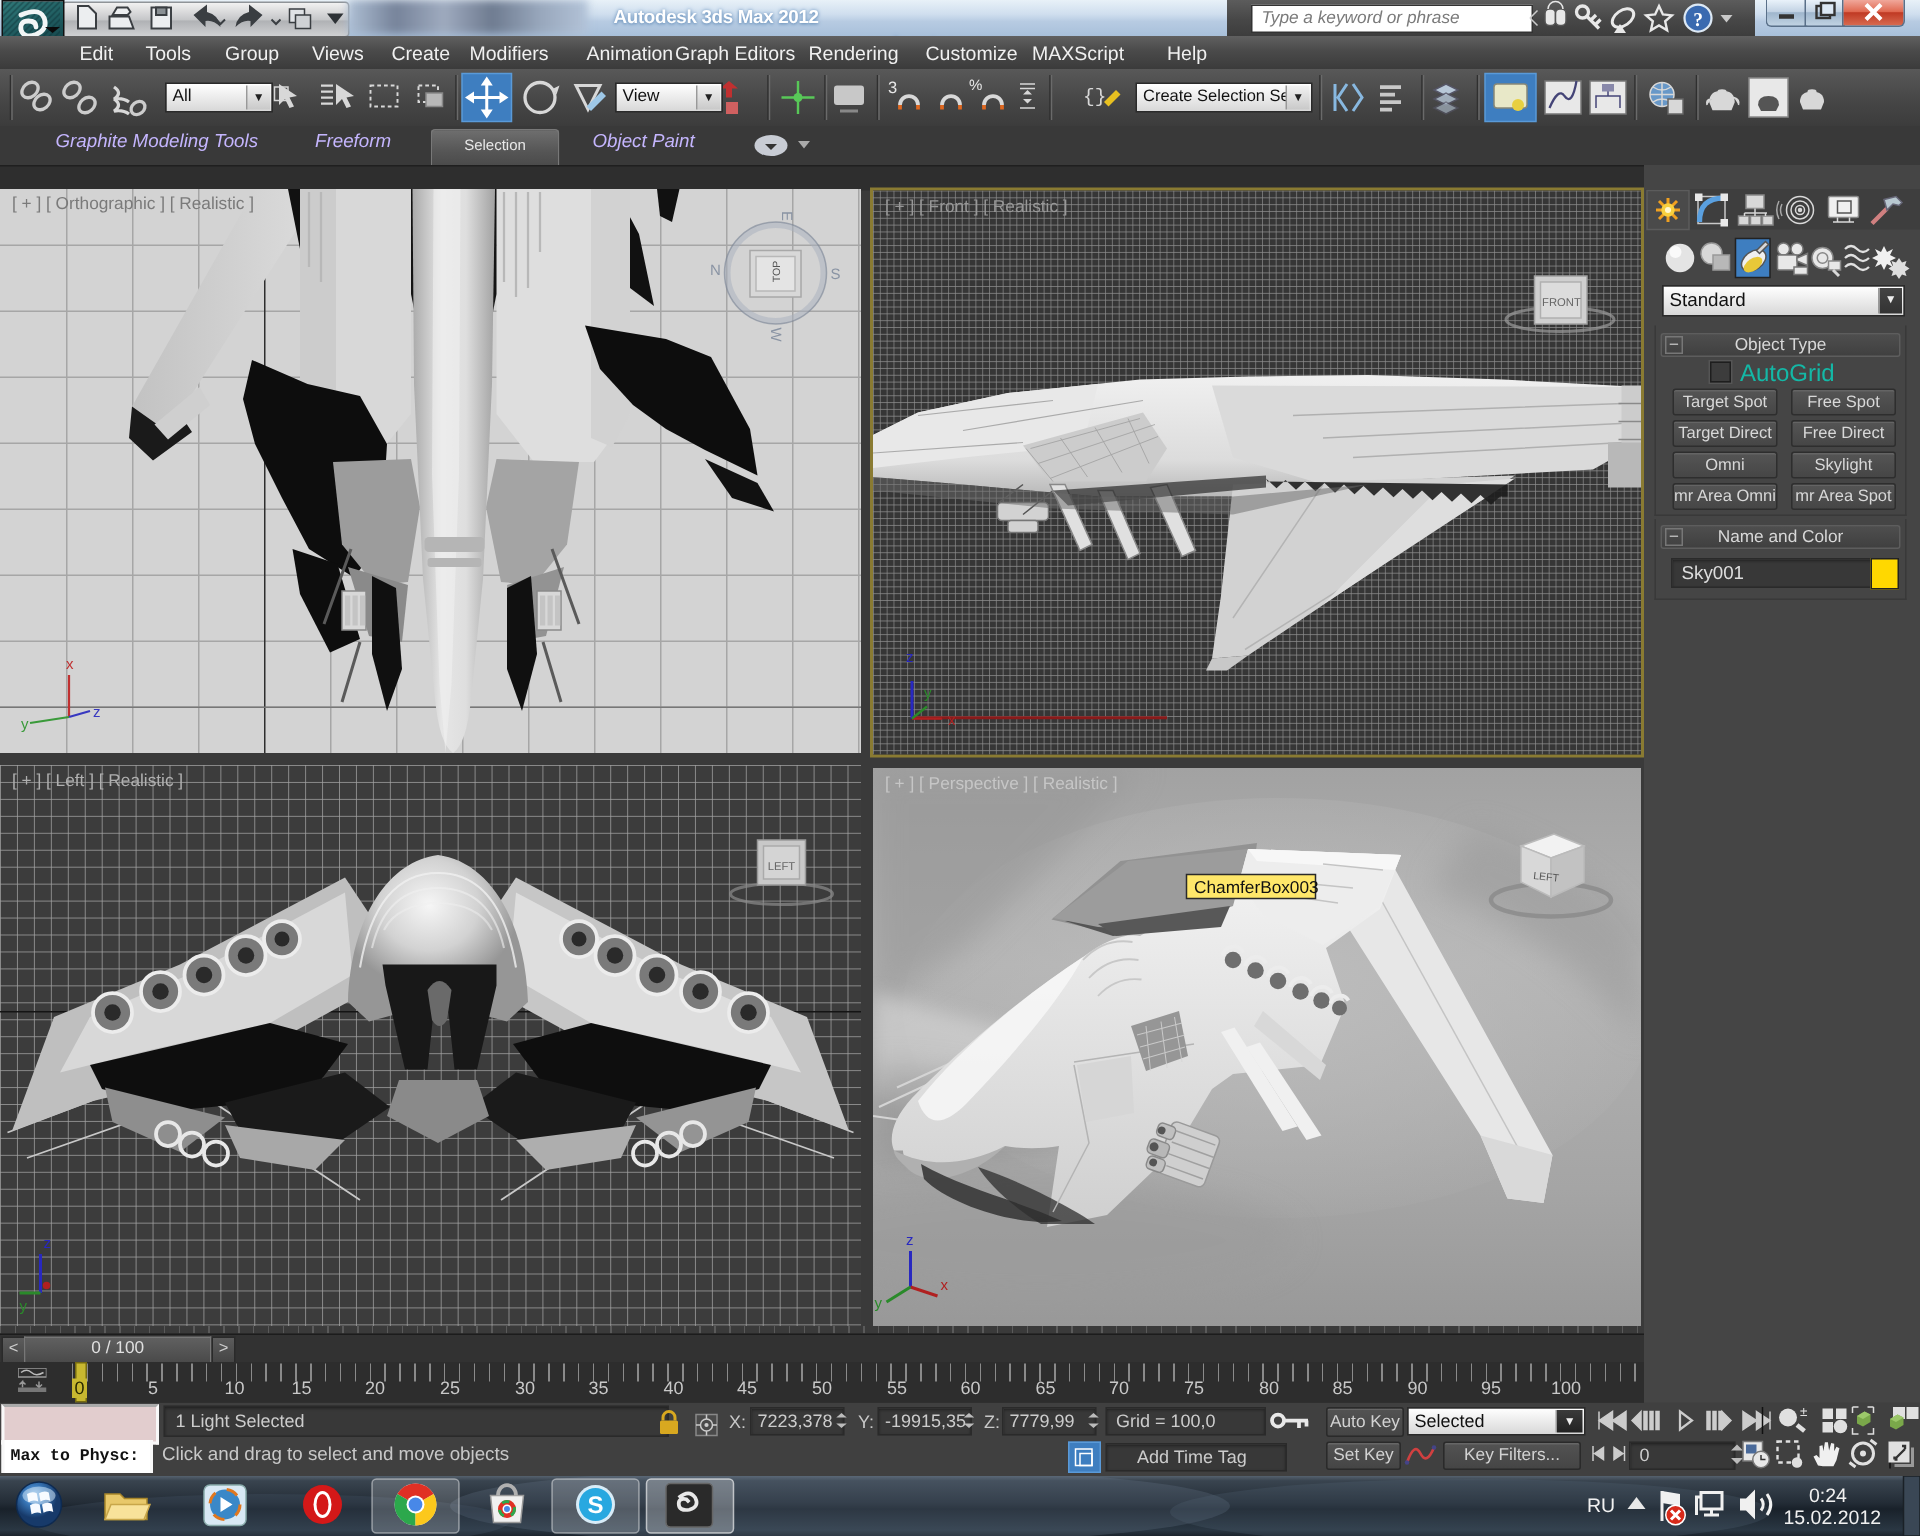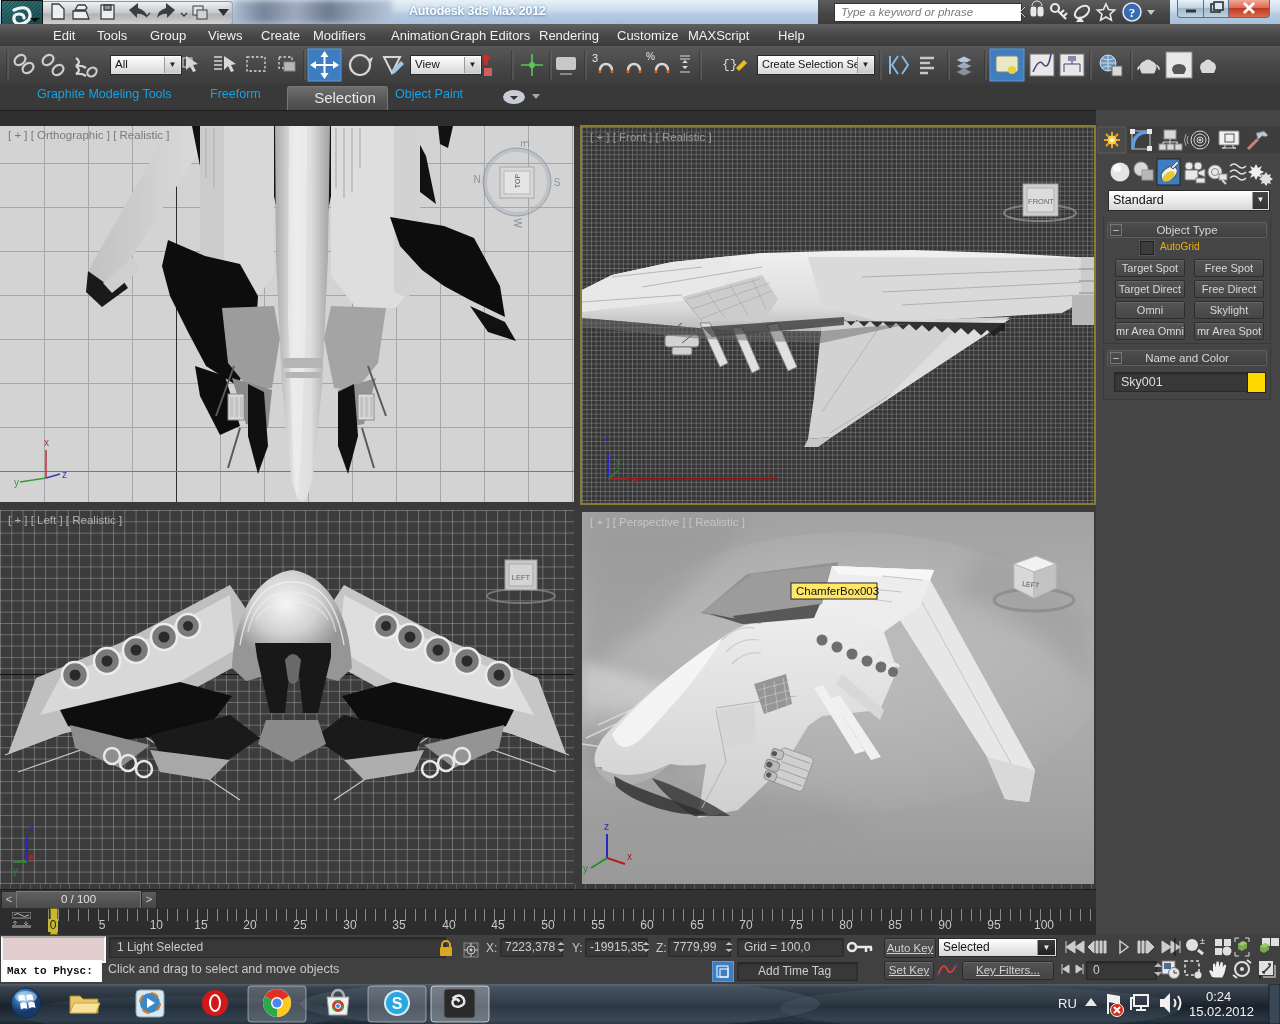--- a/index.html
+++ b/index.html
@@ -20,39 +20,39 @@
 #btnclose{left:1228px;width:40px;border-radius:0 0 4px 0;background:linear-gradient(180deg,#f0a79a,#e06a52 45%,#c03a24 50%,#d86a50);}
 
 #menubar{left:0;top:24px;width:1280px;height:22px;background:linear-gradient(180deg,#606060,#4a4a4a 45%,#3b3b3b);border-bottom:1px solid #2a2a2a;}
 .menuitem{position:absolute;top:4px;color:#f0f0f0;font-size:13px;}
 
 #toolbar{left:0;top:46px;width:1280px;height:38px;background:linear-gradient(180deg,#585858,#454545 60%,#3c3c3c);}
 .dd{position:absolute;height:18px;background:linear-gradient(180deg,#ffffff,#d8d8d8);border:1px solid #2a2a2a;font-size:11.5px;color:#111;line-height:17px;padding-left:4px;}
 .ddarrow{position:absolute;right:1px;top:1px;bottom:1px;width:15px;background:linear-gradient(180deg,#f2f2f2,#c9c9c9);border-left:1px solid #999;color:#222;font-size:8px;text-align:center;line-height:15px;}
 
 #ribbon{left:0;top:84px;width:1280px;height:26px;background:#393939;}
-.ribtab{position:absolute;top:3px;color:#0ea5e9;font-size:12.5px;}
-#ribsel{position:absolute;left:287px;top:2px;width:84px;height:24px;background:linear-gradient(180deg,#6e6e6e,#555 60%,#4a4a4a);border:1px solid #787878;border-bottom:none;border-radius:3px 3px 0 0;text-align:center;color:#e8e8e8;font-size:15px;line-height:22px;padding-left:15px;}
+.ribtab{position:absolute;top:3px;color:#c4b5fd;font-size:12.5px;font-style:italic;}
+#ribsel{position:absolute;left:287px;top:2px;width:84px;height:24px;background:linear-gradient(180deg,#6e6e6e,#555 60%,#4a4a4a);border:1px solid #787878;border-bottom:none;border-radius:3px 3px 0 0;text-align:center;color:#e8e8e8;font-size:10px;line-height:22px;}
 #strip2{left:0;top:110px;width:1280px;height:16px;background:#2e2e2e;border-top:1px solid #1f1f1f;}
 
 #vpTL{left:0;top:126px;width:574px;height:376px;background:#d3d3d3;}
 #vpTRwrap{left:580px;top:125px;width:516px;height:380px;background:#8a7b32;}
 #vpTR{left:2px;top:2px;width:512px;height:376px;background:#373737;position:absolute;}
 #vpBL{left:0;top:510px;width:574px;height:376px;background:#3d3d3d;}
 #vpBR{left:582px;top:512px;width:512px;height:374px;background:#a8a8a8;}
 
 #cmdpanel{left:1096px;top:110px;width:184px;height:826px;background:#454545;}
 .cpbtn{position:absolute;background:linear-gradient(180deg,#555,#464646);border:1px solid #2e2e2e;box-shadow:inset 0 1px 0 #646464;border-radius:2px;color:#d8d8d8;font-size:11px;text-align:center;white-space:nowrap;overflow:hidden;}
 .rollhead{position:absolute;background:linear-gradient(180deg,#4e4e4e,#404040);border:1px solid #5d5d5d;border-radius:2px;color:#d8d8d8;font-size:11.5px;text-align:center;}
 
 #timeslider{left:0;top:884px;width:1096px;height:24px;background:#3a3a3a;}
 #trackbar{left:0;top:908px;width:1096px;height:27px;background:#2d2d2d;border-bottom:1px solid #111;}
 #statusbar{left:0;top:935px;width:1280px;height:49px;background:#404040;}
 .sfield{position:absolute;background:#383838;border:1px solid #2a2a2a;box-shadow:inset 0 1px 2px #222;color:#cccccc;font-size:12px;}
-.sbtn{position:absolute;background:linear-gradient(180deg,#535353,#454545);border:1px solid #2a2a2a;box-shadow:inset 0 1px 0 #666;border-radius:2px;color:#d2d2d2;font-size:11.5px;text-align:center;text-decoration:underline;}
+.sbtn{position:absolute;background:linear-gradient(180deg,#535353,#454545);border:1px solid #2a2a2a;box-shadow:inset 0 1px 0 #666;border-radius:2px;color:#d2d2d2;font-size:11.5px;text-align:center;}
 
 #taskbar{left:0;top:984px;width:1280px;height:40px;background:linear-gradient(180deg,#55616e 0%,#39444f 8%,#232c36 45%,#19212a 55%,#2a3743 90%,#1c242d 100%);}
 </style></head>
 <body>
 <div id="app">
 
   <div class="abs" id="titlebar"></div>
   <div class="abs" id="qat"></div>
   <div class="abs" id="blurbox"></div>
   <div class="abs titletext" style="left:409px;top:4px;">Autodesk 3ds Max  2012</div>
@@ -780,21 +780,21 @@
         </g>
       </g>
     </svg>
 
     <div class="dd" style="left:12px;top:80px;width:156px;height:19px;font-size:12.5px;line-height:18px;">Standard<div class="ddarrow" style="background:linear-gradient(180deg,#444,#333);color:#eee;">▼</div></div>
 
     <div style="position:absolute;left:7px;top:107px;width:166px;height:126px;border:1px solid #393939;border-top:none;"></div>
     <div class="rollhead" style="left:11px;top:112px;width:158px;height:14px;line-height:14px;">Object Type</div>
     <div style="position:absolute;left:14px;top:114px;width:10px;height:10px;border:1px solid #777;color:#ddd;font-size:10px;line-height:9px;text-align:center;">–</div>
     <div style="position:absolute;left:44px;top:131px;width:12px;height:12px;background:#3c3c3c;border:1px solid #1e1e1e;box-shadow:0 0 0 1px #555;"></div>
-    <div style="position:absolute;left:64px;top:131px;color:#eab308;font-size:10px;">AutoGrid</div>
+    <div style="position:absolute;left:64px;top:131px;color:#14b8a6;font-size:16px;">AutoGrid</div>
     <div class="cpbtn" style="left:19px;top:149px;width:68px;height:16px;line-height:16px;">Target Spot</div>
     <div class="cpbtn" style="left:98px;top:149px;width:68px;height:16px;line-height:16px;">Free Spot</div>
     <div class="cpbtn" style="left:19px;top:170px;width:68px;height:16px;line-height:16px;">Target Direct</div>
     <div class="cpbtn" style="left:98px;top:170px;width:68px;height:16px;line-height:16px;">Free Direct</div>
     <div class="cpbtn" style="left:19px;top:191px;width:68px;height:16px;line-height:16px;">Omni</div>
     <div class="cpbtn" style="left:98px;top:191px;width:68px;height:16px;line-height:16px;">Skylight</div>
     <div class="cpbtn" style="left:19px;top:212px;width:68px;height:16px;line-height:16px;">mr Area Omni</div>
     <div class="cpbtn" style="left:98px;top:212px;width:68px;height:16px;line-height:16px;">mr Area Spot</div>
 
     <div style="position:absolute;left:7px;top:236px;width:166px;height:53px;border:1px solid #393939;border-top:none;"></div>

